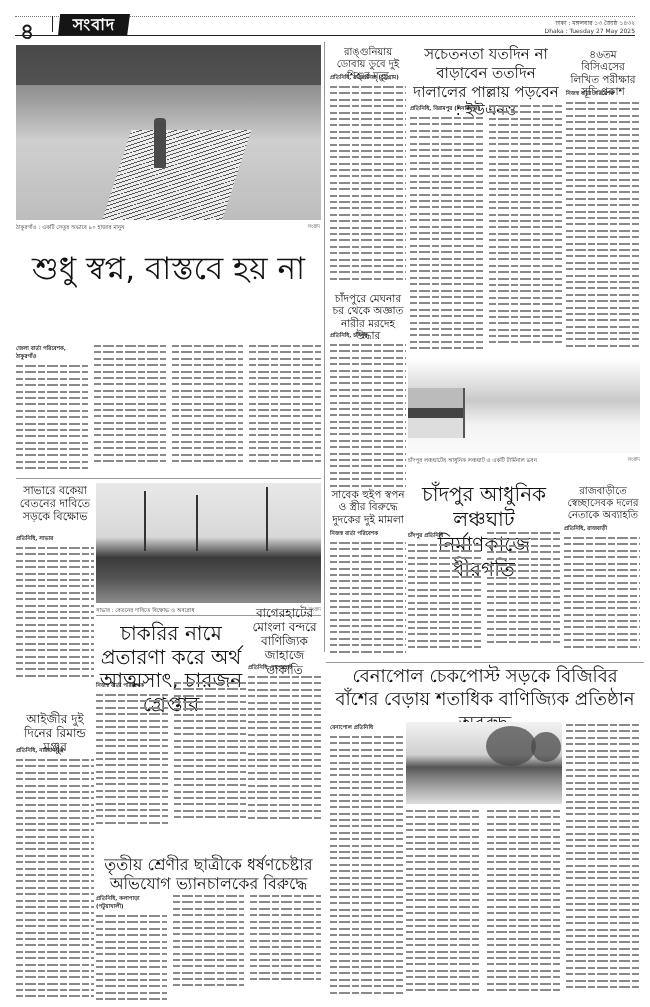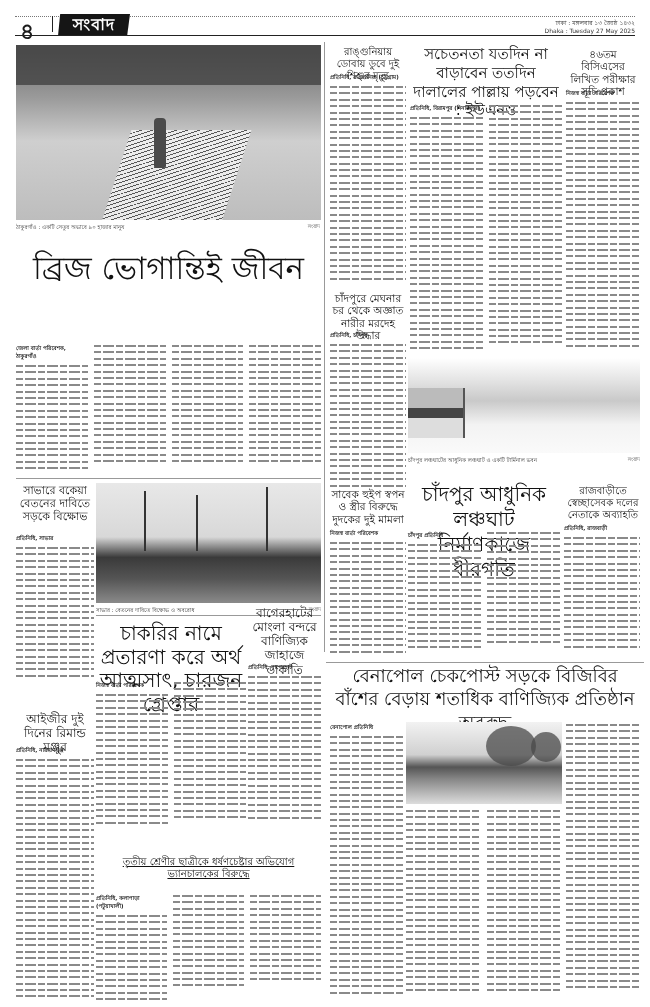--- a/index.html
+++ b/index.html
@@ -40,21 +40,21 @@
 
 <div class="abs photo" style="left:16px;top:45px;width:305px;height:175px;">
   <div class="tree" style="left:0;top:0;width:320px;height:40px;border-radius:0;background:#3d3d3d;opacity:.75;"></div>
   <div class="abs" style="left:100px;top:85px;width:120px;height:95px;background:repeating-linear-gradient(160deg,#f2f2f2 0 3px,#444 3px 4px);transform:skewX(-18deg);opacity:.85;"></div>
   <div class="abs" style="left:138px;top:73px;width:12px;height:50px;background:#4a4a4a;border-radius:4px 4px 2px 2px;"></div>
 </div>
 <div class="abs caption" style="left:16px;top:223px;width:250px;">ঠাকুরগাঁও : একটি সেতুর অভাবে ৯০ হাজার মানুষ</div>
 <div class="abs credit" style="left:270px;top:223px;width:50px;">সংবাদ</div>
 
 <div class="abs hd hd-xl" style="left:16px;top:250px;width:305px;">
-  <div>ব্রিজ ভোগান্তিই জীবন</div>
+  <div>শুধু স্বপ্ন, বাস্তবে হয় না</div>
 </div>
 
 <div class="abs cols" style="left:16px;top:343px;width:305px;height:130px;">
   <div class="col">
       <div class="byline">জেলা বার্তা পরিবেশক, ঠাকুরগাঁও</div>
       <div class="body" style="height:112px;">
         <span></span>
         <span></span>
         <span></span>
         <span></span>
@@ -307,21 +307,21 @@
       <span></span>
       <span></span>
       <span></span>
       <span></span>
       <span></span>
       <span></span>
       <span></span>
     </div>
 </div>
 
-<div class="abs hd" style="left:96px;top:856px;width:225px;font-size:10px;text-decoration:underline;">তৃতীয় শ্রেণীর ছাত্রীকে ধর্ষণচেষ্টার অভিযোগ ভ্যানচালকের বিরুদ্ধে</div>
+<div class="abs hd" style="left:96px;top:856px;width:225px;font-size:16px;">তৃতীয় শ্রেণীর ছাত্রীকে ধর্ষণচেষ্টার অভিযোগ ভ্যানচালকের বিরুদ্ধে</div>
 <div class="abs cols" style="left:96px;top:893px;width:225px;">
   <div class="col">
       <div class="byline">প্রতিনিধি, কলাপাড়া (পটুয়াখালী)</div>
       <div class="body" style="height:92px;">
         <span></span>
         <span></span>
         <span></span>
         <span></span>
         <span></span>
         <span></span>

